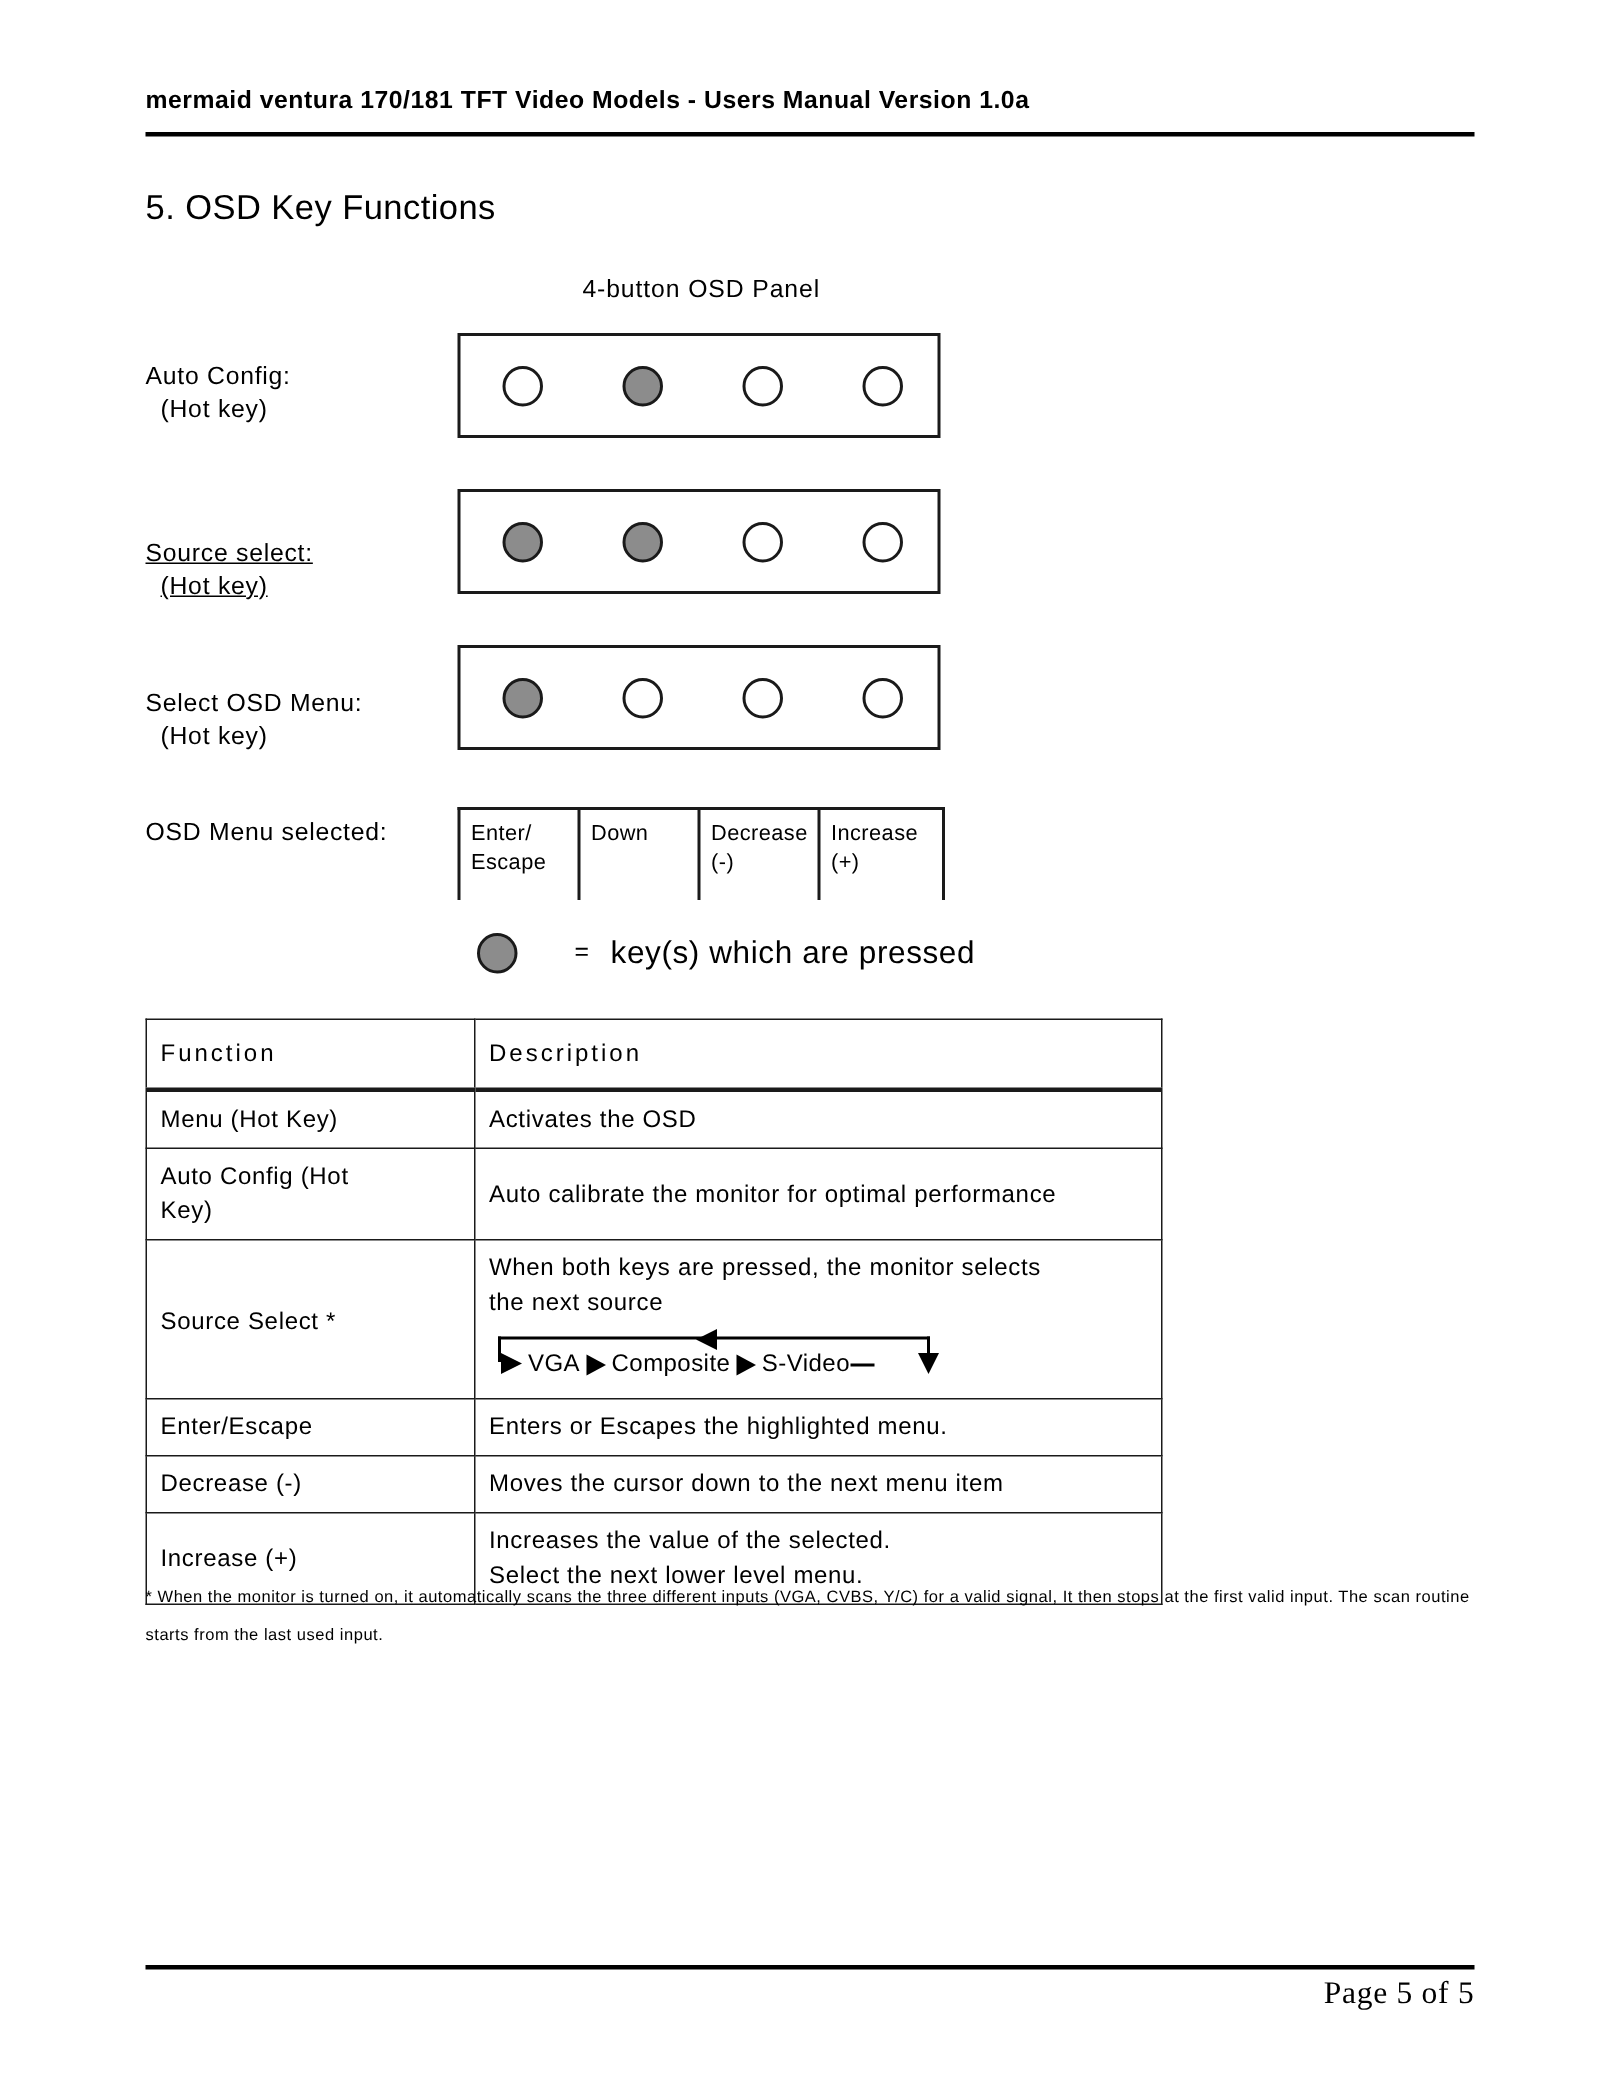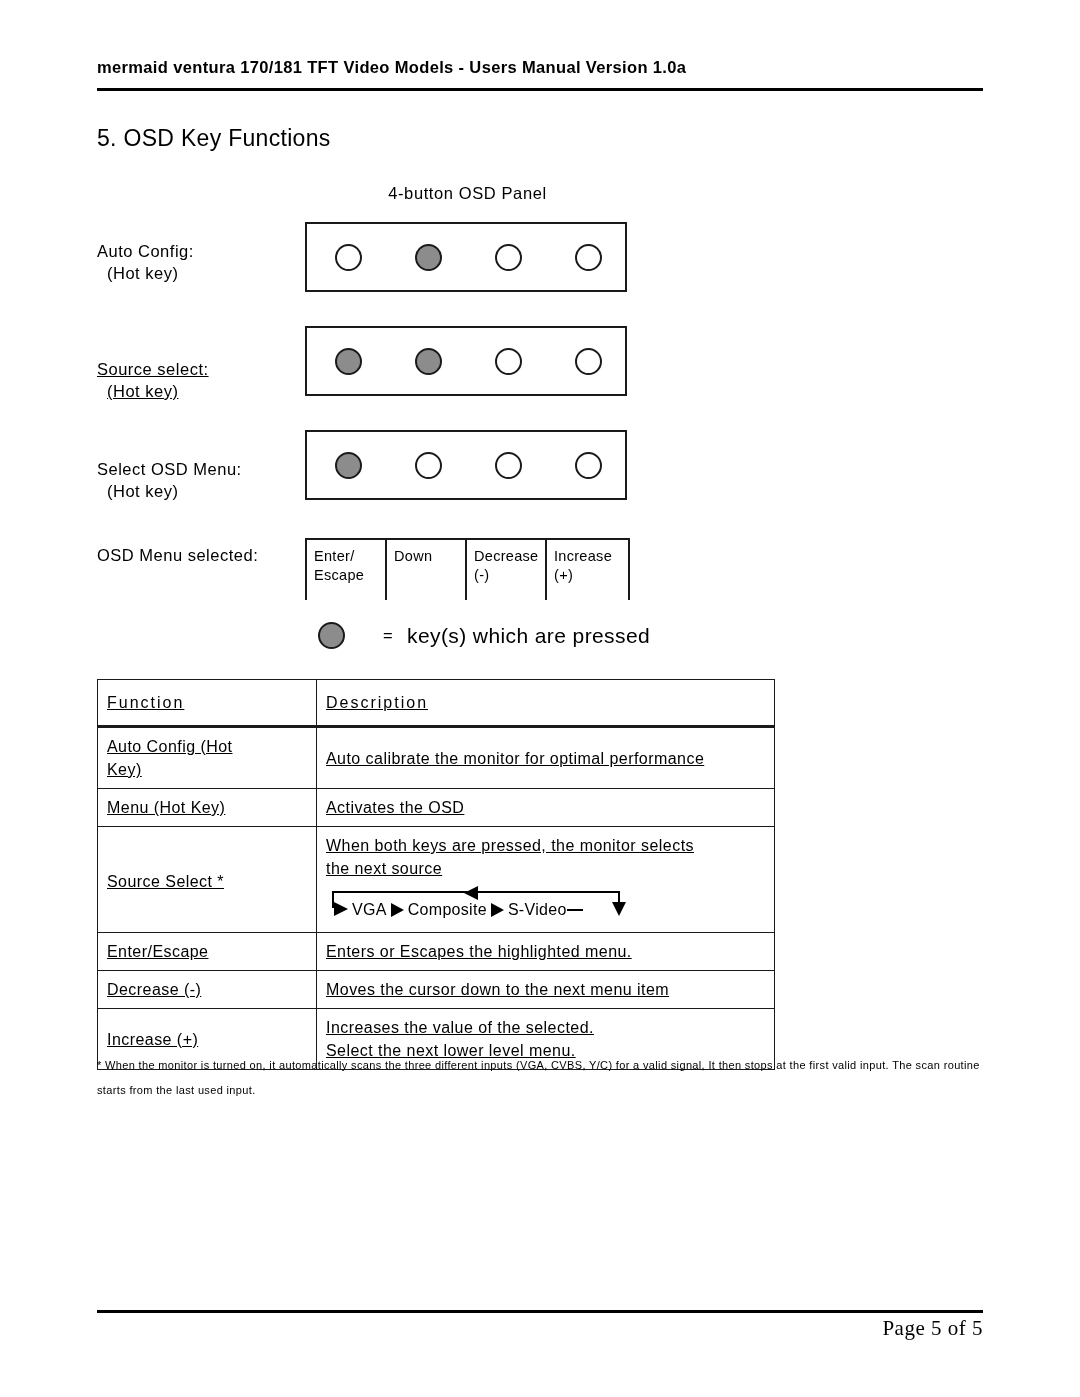--- a/index.html
+++ b/index.html
@@ -186,21 +186,20 @@
     table-layout: fixed;
   }
   .fn-table td {
     border: 1.5px solid #1a1a1a;
     padding: 7px 9px;
     font-size: 16px;
     line-height: 23px;
     letter-spacing: 0.45px;
     vertical-align: middle;
     background: #fff;
-    text-decoration: underline;
   }
   .fn-table .col-fn { width: 200px; }
   .fn-table tr.header td {
     border-bottom-width: 3px;
     letter-spacing: 2.0px;
     padding-top: 11px;
     padding-bottom: 11px;
   }
   .fn-table td.desc { }
   .fn-table tr.srcrow td { padding-bottom: 4px; }
@@ -398,27 +397,27 @@
     <span class="legend-text">key(s) which are pressed</span>
   </div>
 
   <table class="fn-table">
     <tbody>
         <tr class="header">
       <td class="col-fn">Function</td>
       <td>Description</td>
     </tr>
     <tr>
+      <td class="col-fn">Menu (Hot Key)</td>
+      <td class="desc">Activates the OSD</td>
+    </tr>
+    <tr>
       <td class="col-fn two-line">Auto Config (Hot
 Key)</td>
       <td class="desc">Auto calibrate the monitor for optimal performance</td>
-    </tr>
-    <tr>
-      <td class="col-fn">Menu (Hot Key)</td>
-      <td class="desc">Activates the OSD</td>
     </tr>
     <tr class="srcrow">
       <td class="col-fn">Source Select *</td>
       <td class="desc">
         <div class="two-line">When both keys are pressed, the monitor selects
 the next source</div>
         <div class="cycle">
           <div class="loop-top"></div>
           <div class="loop-left"></div>
           <div class="loop-right"></div>

